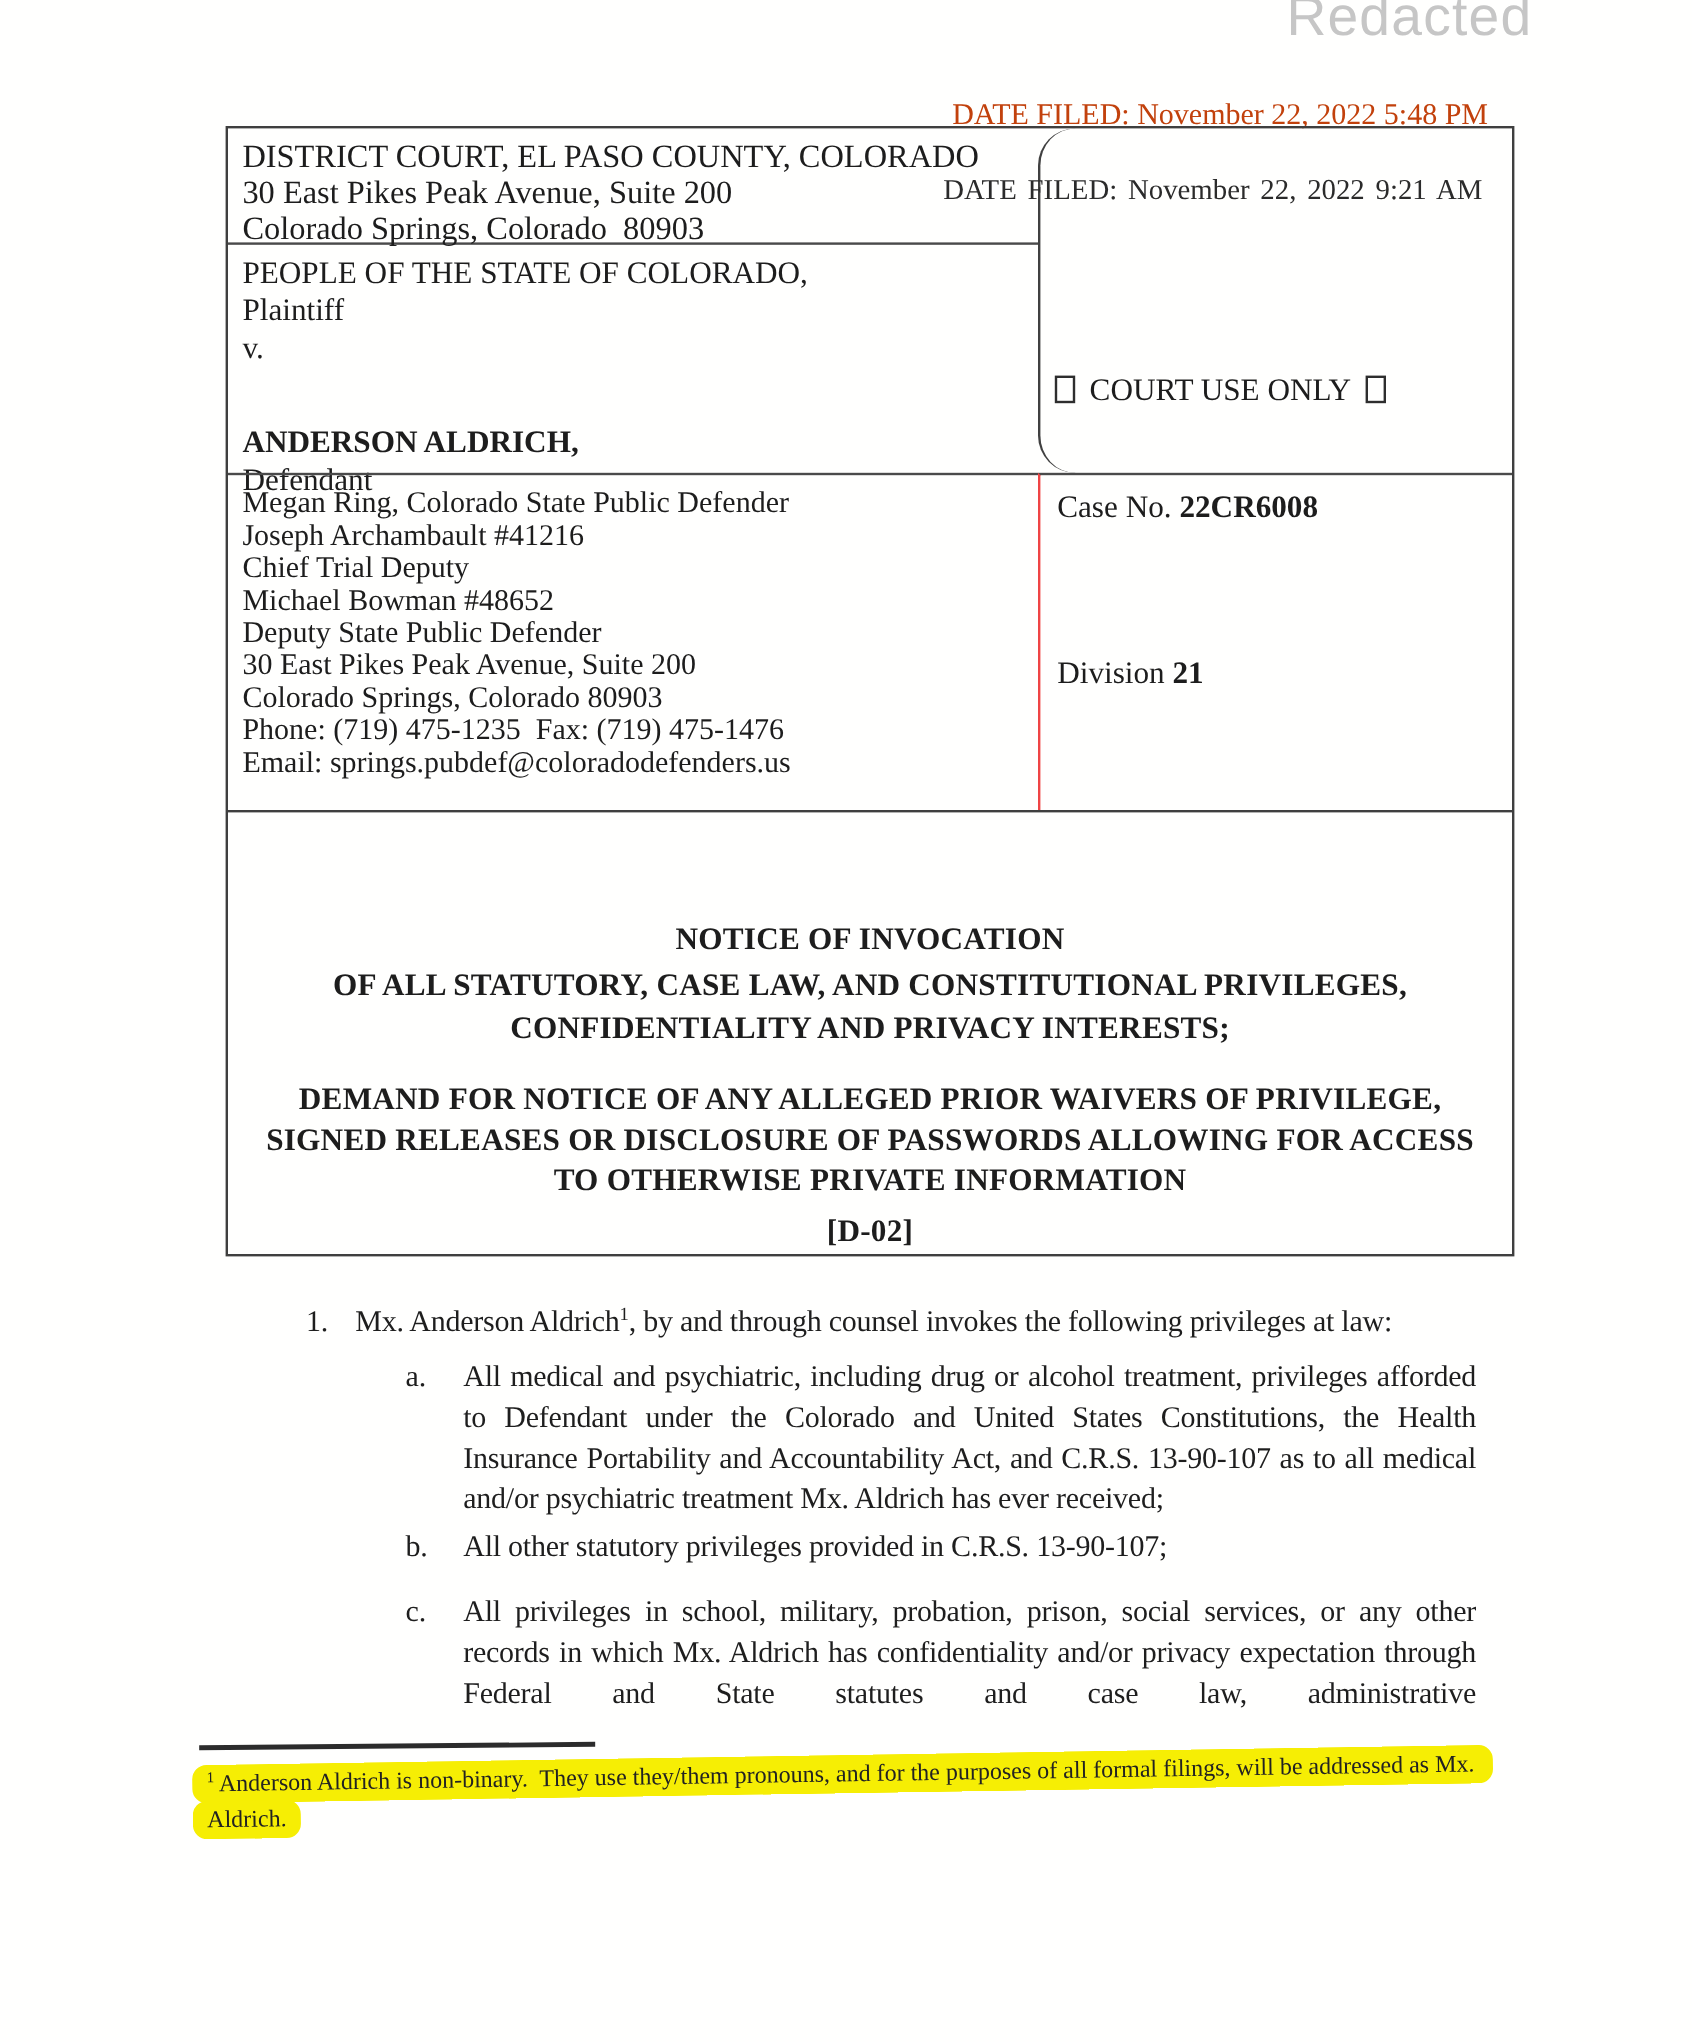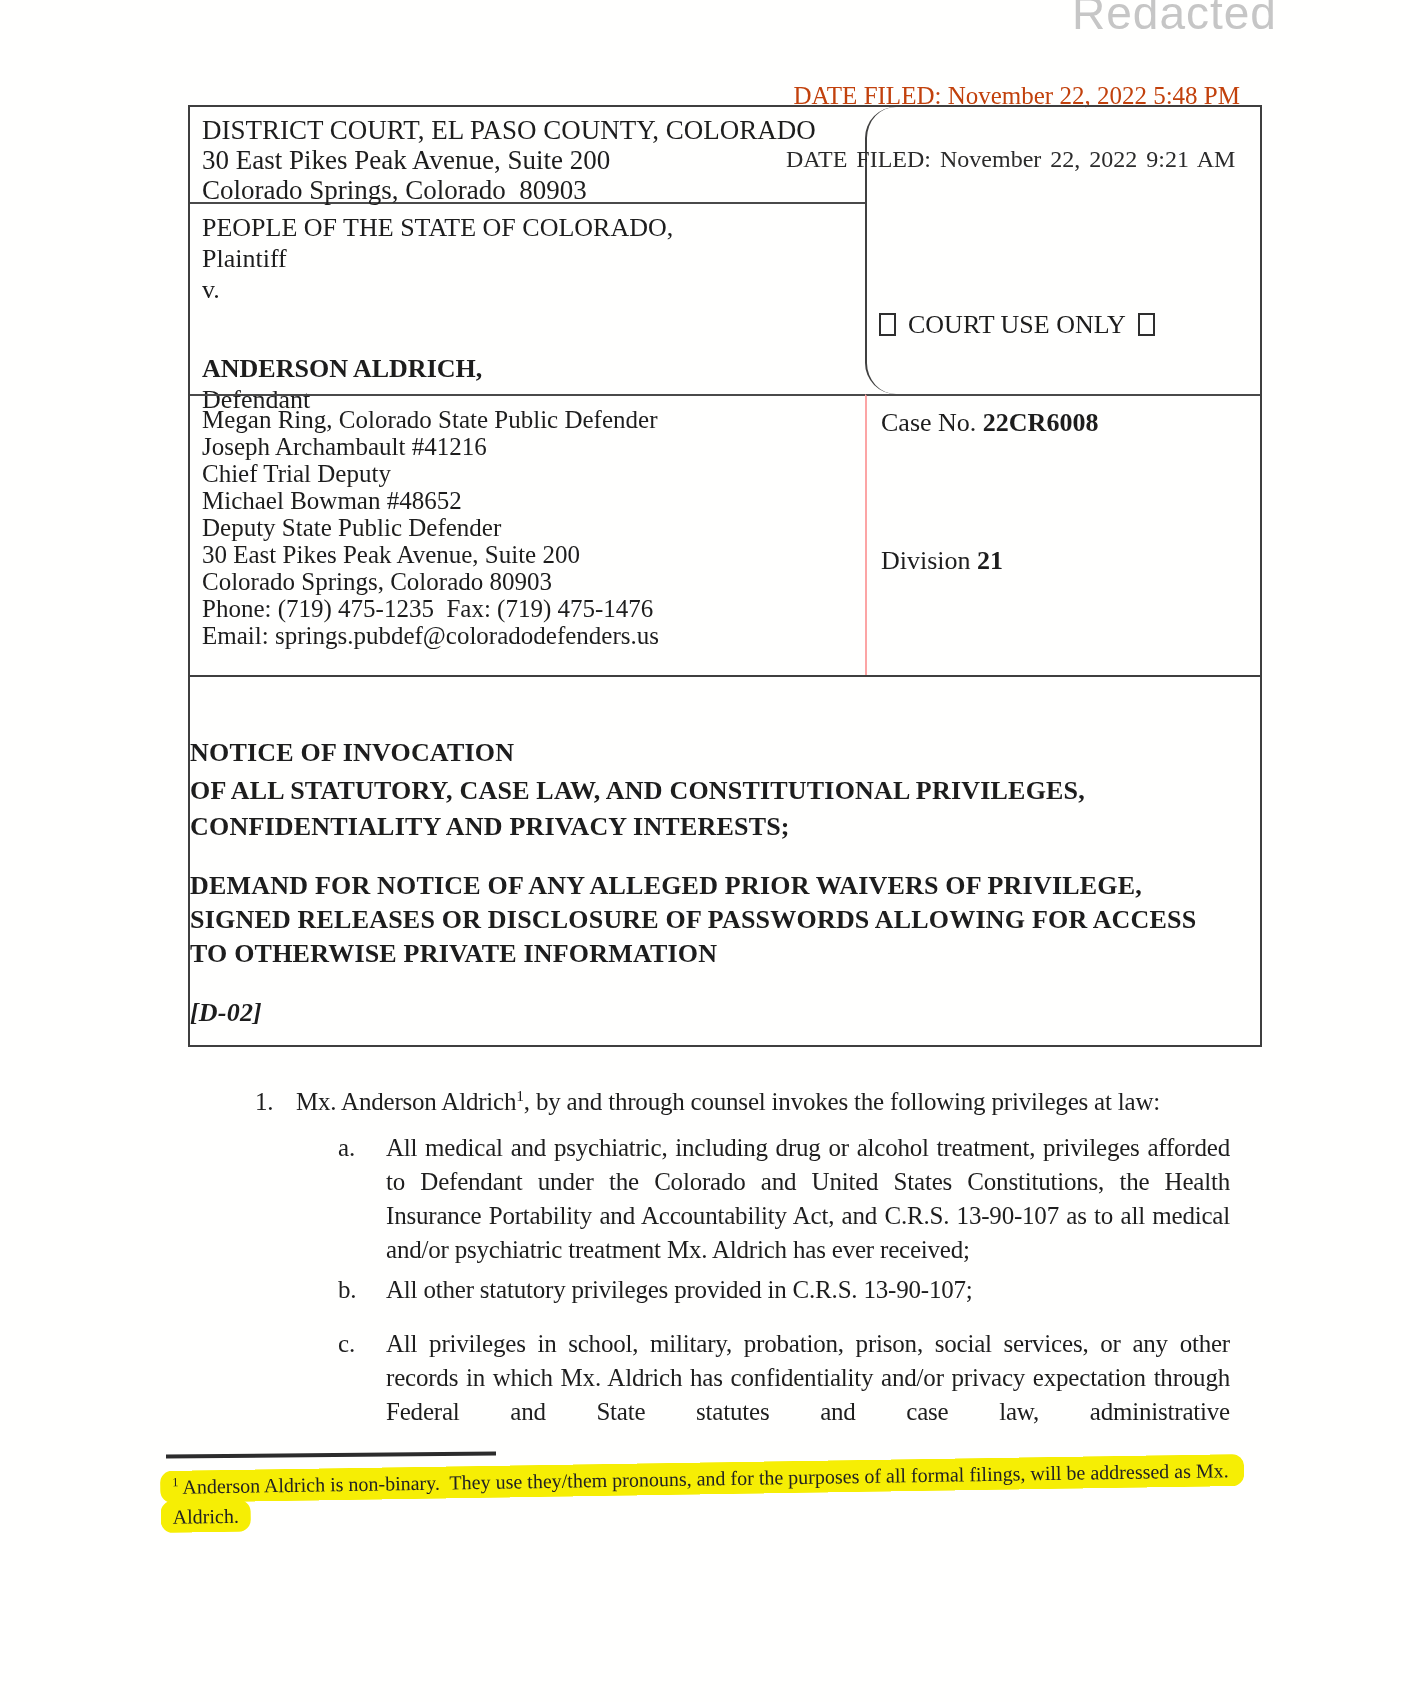--- a/index.html
+++ b/index.html
@@ -61,49 +61,50 @@
     font-size:25px;line-height:27px;
   }
   .cell-right-top{
     grid-column:2;grid-row:1/3;
     border-left:2px solid #404040;
     position:relative;
     border-radius:31px;
   }
   .cell-case{
     grid-column:2;grid-row:3;
-    border-left:2px solid #fca5a5;
+    border-left:2px solid #ef4444;
     border-top:2px solid #4a4a4a;
     padding:12px 8px 0 14px;
     font-size:26px;
   }
   .court-use{
     position:absolute;left:12px;top:203px;
     font-size:26px;white-space:nowrap;
   }
   .cub{
     display:inline-block;width:13px;height:19px;
     border:2px solid #2e2e2e;vertical-align:-3px;
   }
   .cub.l{margin-right:12px;} .cub.r{margin-left:12px;}
   .defendant-name{font-weight:bold;margin-top:48px;}
   .division-line{margin-top:108px;}
   .b{font-weight:bold;}
   .email-addr{}
 
   
   .title-area{
-    padding-top:60px;
+    padding-top:90px;
+    text-align:center;
     font-weight:bold;
     font-size:26px;line-height:31px;
     letter-spacing:0.2px;
   }
   .tgroup2{margin-top:5px;line-height:36px;}
   .tgroup3{margin-top:24px;line-height:34px;}
-  .doc-id{margin-top:26px;font-style:italic;}
+  .doc-id{margin-top:9px;}
 
   
   .body-text{
     position:absolute;left:0;top:1085px;right:0;
     font-size:25px;line-height:34px;
     letter-spacing:-0.2px;color:#1e1e1e;
   }
   .para1{
     position:relative;
     margin:0 0 12px 296px;width:934px;

